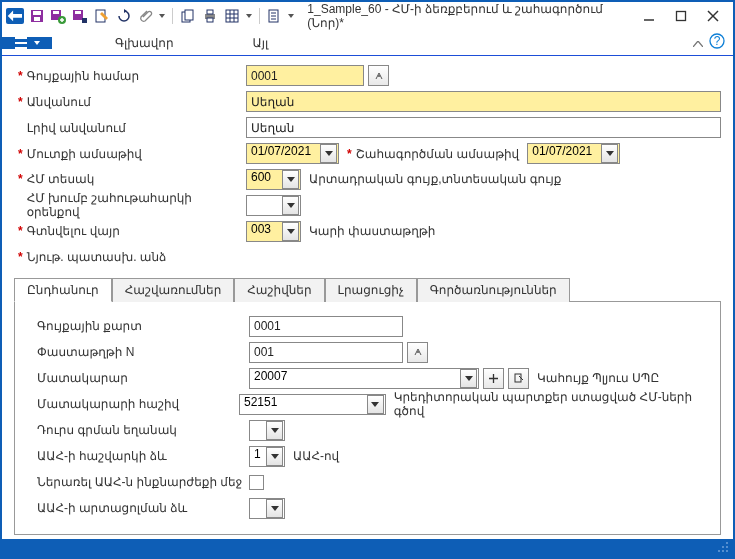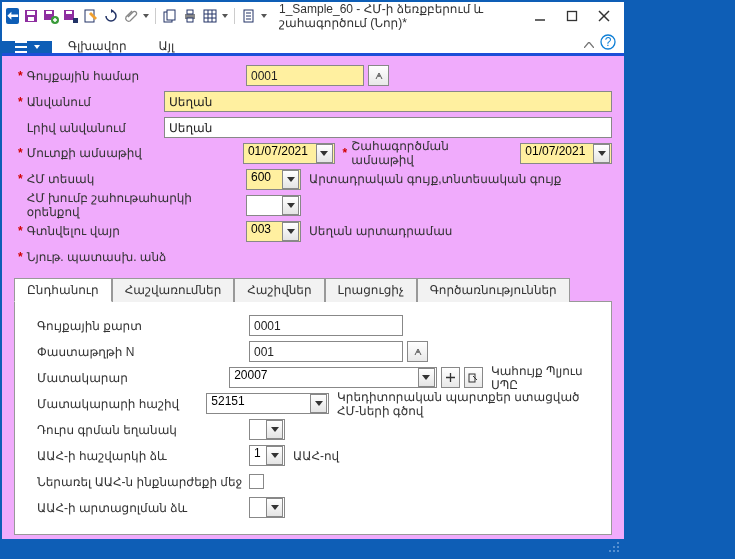--- a/index.html
+++ b/index.html
@@ -1,29 +1,29 @@
 <!DOCTYPE html>
 <html><head>
 <meta charset="utf-8">
 <style>
   * { box-sizing: border-box; margin: 0; padding: 0; font-family: "Segoe UI", Tahoma, sans-serif; font-size: 12px; }
   body { background: #0e5eb6; width: 735px; height: 559px; overflow: hidden; }
-  .window { background: #f0abfc; width: 622px; height: 555px; margin: 2px; display: flex; flex-direction: column; }
+  .window { background: #ffffff; width: 731px; height: 555px; margin: 2px; display: flex; flex-direction: column; }
   .titlebar { height: 28px; background: #fff; display: flex; align-items: center; padding: 0 4px; }
   .tb-left { display: flex; align-items: center; gap: 4px; }
   .logo { width: 18px; height: 16px; background: #0e5eb6; border-radius: 2px; display: flex; align-items: center; justify-content: center; color: #fff; font-size: 10px; font-weight: bold; }
   .toolbar-icon { width: 18px; height: 18px; display: flex; align-items: center; justify-content: center; cursor: pointer; }
   .toolbar-icon svg { width: 16px; height: 16px; }
   .tb-sep { width: 1px; height: 16px; background: #ccc; margin: 0 2px; }
   .dd-arrow { width: 8px; height: 18px; display: flex; align-items: center; justify-content: center; cursor: pointer; }
   .dd-arrow svg { width: 6px; height: 4px; }
   .tb-title { margin-left: 8px; color: #333; }
   .tb-right { margin-left: auto; display: flex; gap: 12px; padding-right: 6px; }
   .win-btn { width: 20px; height: 20px; display: flex; align-items: center; justify-content: center; cursor: pointer; }
-  .menubar { height: 26px; background: #fff; border-bottom: 3px solid #1d4ed8; display: flex; align-items: flex-end; }
+  .menubar { height: 26px; background: #fff; border-bottom: 1px solid #1d4ed8; display: flex; align-items: center; gap: 47px; }
   .menu-first { width: 50px; background: #0e5eb6; display: flex; align-items: center; justify-content: center; }
   .menu-first svg { fill: #fff; }
   .menu-item { padding: 0 16px; display: flex; align-items: center; cursor: pointer; color: #333; }
   .menubar-right { margin-left: auto; display: flex; align-items: center; padding-right: 8px; gap: 6px; }
   .content { flex: 1; padding: 8px 12px 4px 12px; overflow: hidden; display: flex; flex-direction: column; }
   .form-row { display: flex; align-items: center; height: 24px; margin-bottom: 2px; }
   .label-cell { width: 232px; display: flex; align-items: center; gap: 4px; padding-left: 4px; }
   .req { color: #d00000; font-weight: bold; }
   .label { color: #333; }
   .field-cell { display: flex; align-items: center; gap: 4px; }
@@ -300,21 +300,21 @@
         </div>
       <div class="field-cell">
         <div class="cmb hl" style="width:55px">
             <span class="cmb-txt">003</span>
             <div class="cmb-btn">
               <svg viewBox="0 0 8 5">
                 <path d="M0 0 L8 0 L4 5 Z" fill="#333"></path>
               </svg>
             </div>
           </div>
-        <span class="desc">Սեղան արտադրամաս</span>
+        <span class="desc">Կարի փաստաթղթի</span>
       </div>
     </div>
 
     <div class="form-row">
       <div class="label-cell">
           <span class="req">*</span>
           <span class="label">Նյութ. պատասխ. անձ</span>
         </div>
     </div>
 

